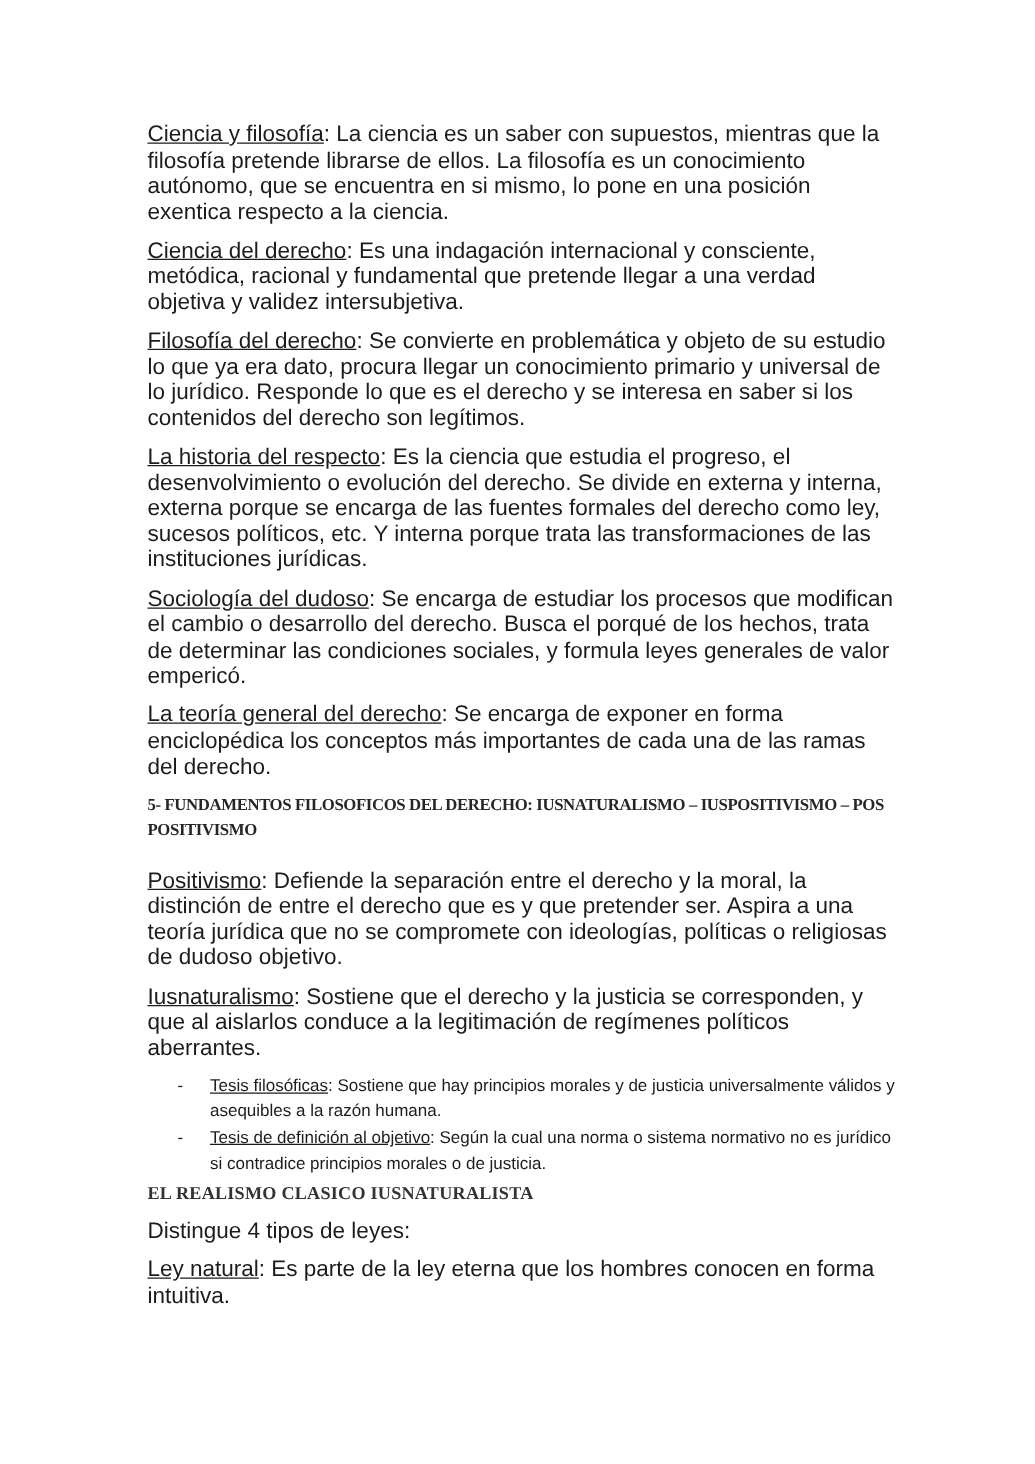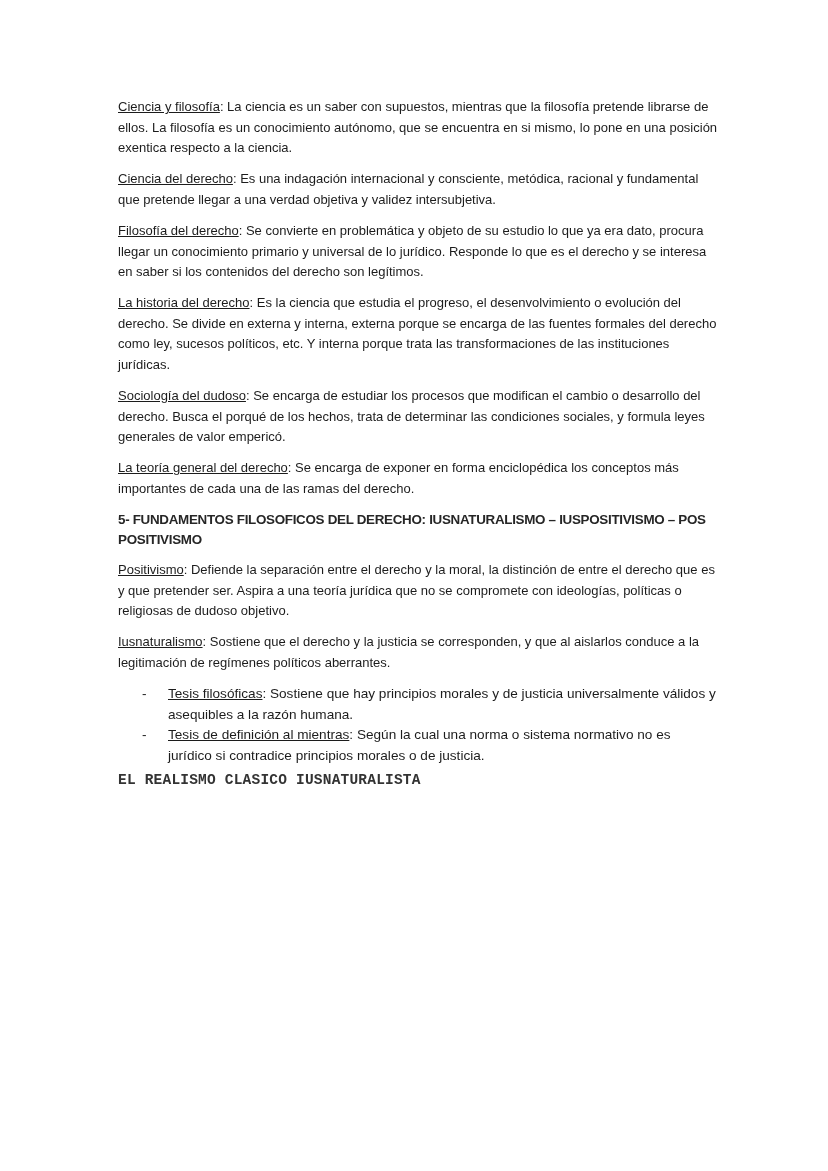--- a/index.html
+++ b/index.html
@@ -1,45 +1,47 @@
 <!DOCTYPE html>
 <html><head>
 <meta charset="utf-8">
 <style>
   html, body { margin: 0; padding: 0; background: #ffffff; }
   body { width: 828px; height: 1171px; position: relative; overflow: hidden;
          font-family: "Liberation Sans", sans-serif; color: #1c1c1c; }
   .page { position: absolute; left: 118px; top: 97px; width: 600px; }
-  p { margin: 0; font-size: 13px; line-height: 20.6px; }
+  p { margin: 0; font-size: 18px; line-height: 20.6px; }
   .para { margin-bottom: 10.5px; }
   .term { text-decoration: underline; }
-  .h5 { font-family: Liberation Sans, sans-serif; font-size: 13.4px; line-height: 20px;
-        color: #262626; margin: 2px 0 10px 0; letter-spacing: -0.3px; }
-  .hserif { font-family: Liberation Mono, monospace; font-size: 14.5px; line-height: 20px;
+  .h5 { font-family: Liberation Serif, serif; font-size: 13.4px; line-height: 20px;
+        color: #262626; margin: 2px 0 20px 0; letter-spacing: -0.3px; }
+  .hserif { font-family: Liberation Serif, serif; font-size: 14.5px; line-height: 20px;
             color: #333; margin: 4px 0 9px 0; letter-spacing: 0.2px; }
   ul.dash { list-style: none; margin: 0 0 4px 0; padding: 0; }
   ul.dash li { position: relative; padding-left: 50px; font-size: 13.6px; line-height: 20.6px; }
   ul.dash li .bullet { position: absolute; left: 24px; top: 0; }
 </style>
 </head>
 <body>
 
 <div class="page">
   <p class="para"><span class="term">Ciencia y filosofía</span><span>: La ciencia es un saber con supuestos, mientras que la filosofía pretende librarse de ellos. La filosofía es un conocimiento autónomo, que se encuentra en si mismo, lo pone en una posición exentica respecto a la ciencia.</span></p>
   <p class="para"><span class="term">Ciencia del derecho</span><span>: Es una indagación internacional y consciente, metódica, racional y fundamental que pretende llegar a una verdad objetiva y validez intersubjetiva.</span></p>
   <p class="para"><span class="term">Filosofía del derecho</span><span>: Se convierte en problemática y objeto de su estudio lo que ya era dato, procura llegar un conocimiento primario y universal de lo jurídico. Responde lo que es el derecho y se interesa en saber si los contenidos del derecho son legítimos.</span></p>
-  <p class="para"><span class="term">La historia del derecho</span><span>: Es la ciencia que estudia el progreso, el desenvolvimiento o evolución del derecho. Se divide en externa y interna, externa porque se encarga de las fuentes formales del derecho como ley, sucesos políticos, etc. Y interna porque trata las transformaciones de las instituciones jurídicas.</span></p>
+  <p class="para"><span class="term">La historia del respecto</span><span>: Es la ciencia que estudia el progreso, el desenvolvimiento o evolución del derecho. Se divide en externa y interna, externa porque se encarga de las fuentes formales del derecho como ley, sucesos políticos, etc. Y interna porque trata las transformaciones de las instituciones jurídicas.</span></p>
   <p class="para"><span class="term">Sociología del dudoso</span><span>: Se encarga de estudiar los procesos que modifican el cambio o desarrollo del derecho. Busca el porqué de los hechos, trata de determinar las condiciones sociales, y formula leyes generales de valor empericó.</span></p>
   <p class="para"><span class="term">La teoría general del derecho</span><span>: Se encarga de exponer en forma enciclopédica los conceptos más importantes de cada una de las ramas del derecho.</span></p>
 
   <h2 class="h5">5- FUNDAMENTOS FILOSOFICOS DEL DERECHO: IUSNATURALISMO – IUSPOSITIVISMO – POS POSITIVISMO</h2>
 
   <p class="para"><span class="term">Positivismo</span><span>: Defiende la separación entre el derecho y la moral, la distinción de entre el derecho que es y que pretender ser. Aspira a una teoría jurídica que no se compromete con ideologías, políticas o religiosas de dudoso objetivo.</span></p>
   <p class="para"><span class="term">Iusnaturalismo</span><span>: Sostiene que el derecho y la justicia se corresponden, y que al aislarlos conduce a la legitimación de regímenes políticos aberrantes.</span></p>
 
   <ul class="dash">
     <li><span class="bullet">-</span><span class="term">Tesis filosóficas</span><span>: Sostiene que hay principios morales y de justicia universalmente válidos y asequibles a la razón humana.</span></li>
-    <li><span class="bullet">-</span><span class="term">Tesis de definición al mientras</span><span>: Según la cual una norma o sistema normativo no es jurídico si contradice principios morales o de justicia.</span></li>
+    <li><span class="bullet">-</span><span class="term">Tesis de definición al objetivo</span><span>: Según la cual una norma o sistema normativo no es jurídico si contradice principios morales o de justicia.</span></li>
   </ul>
 
   <h3 class="hserif">EL REALISMO CLASICO IUSNATURALISTA</h3>
 
+  <p class="para">Distingue 4 tipos de leyes:</p>
+  <p class="para"><span class="term">Ley natural</span><span>: Es parte de la ley eterna que los hombres conocen en forma intuitiva.</span></p>
 </div>
 
 </body></html>

